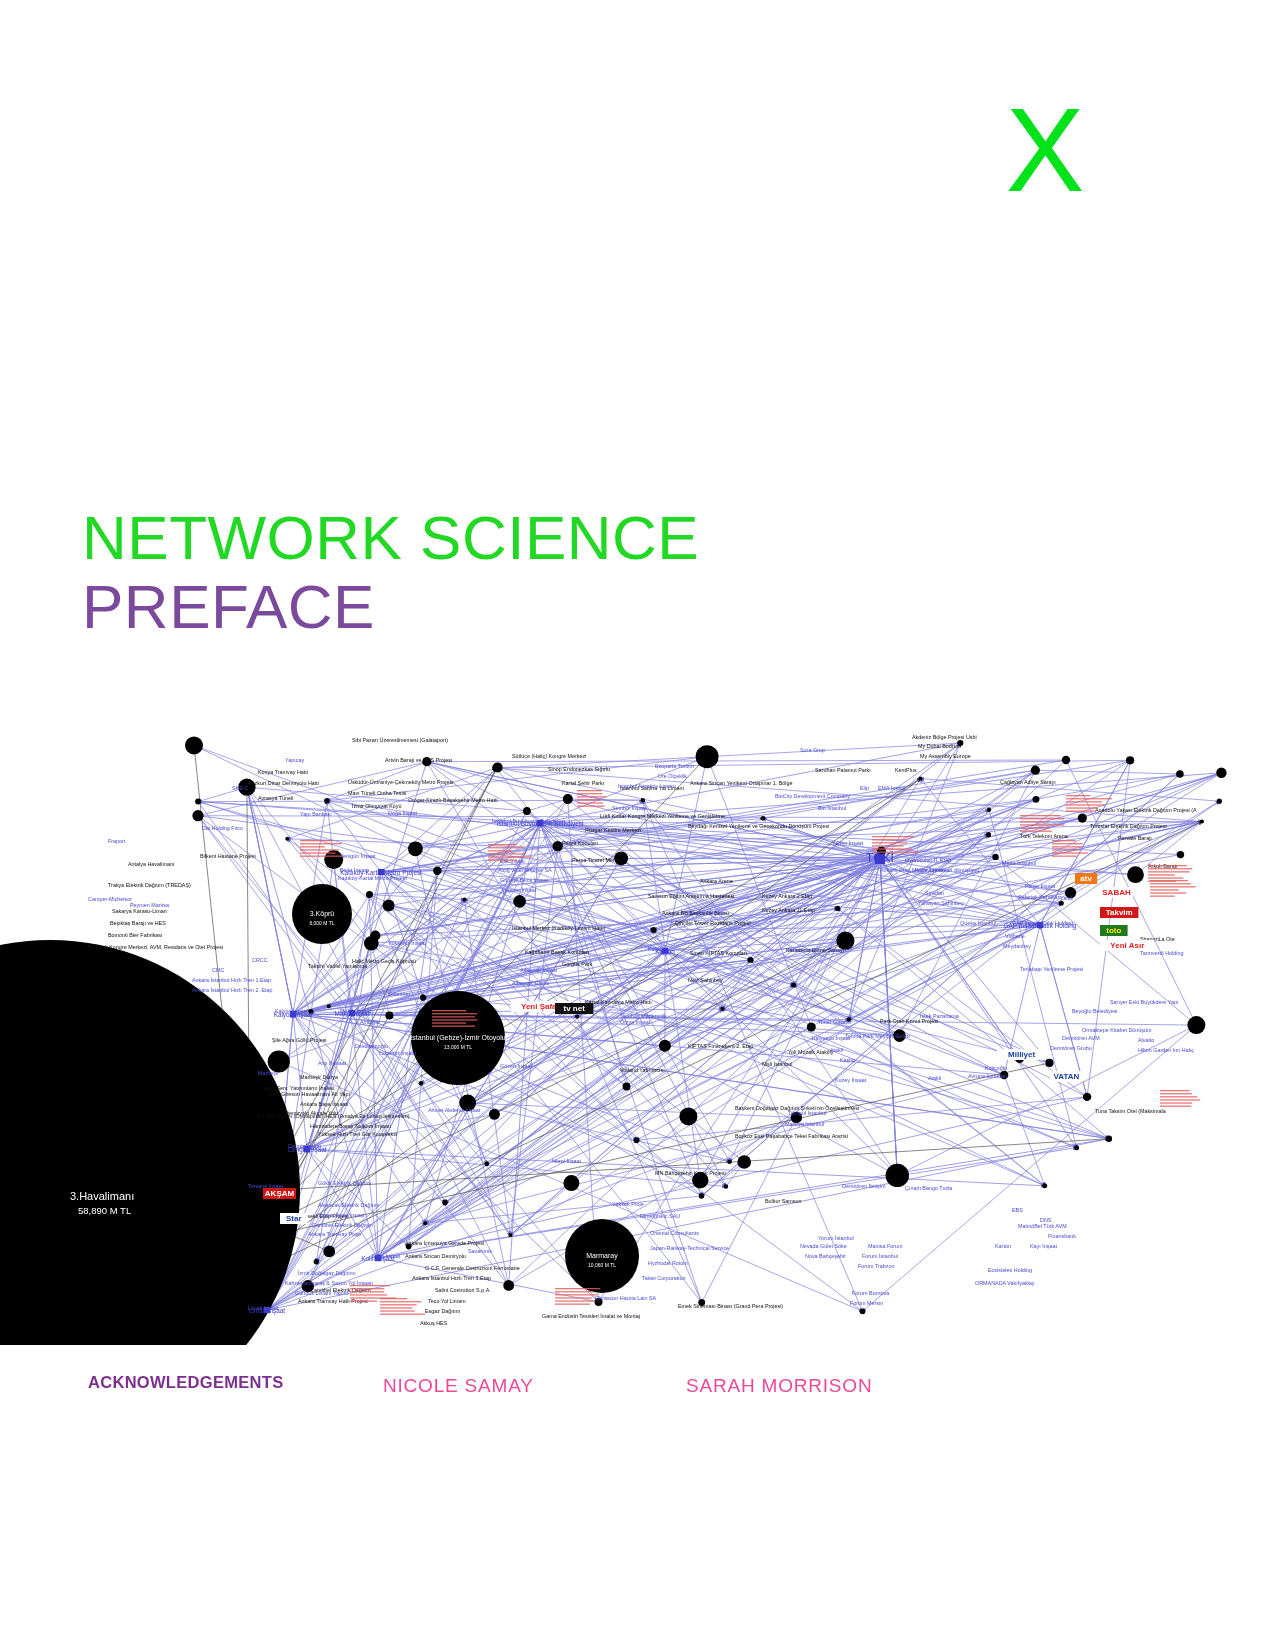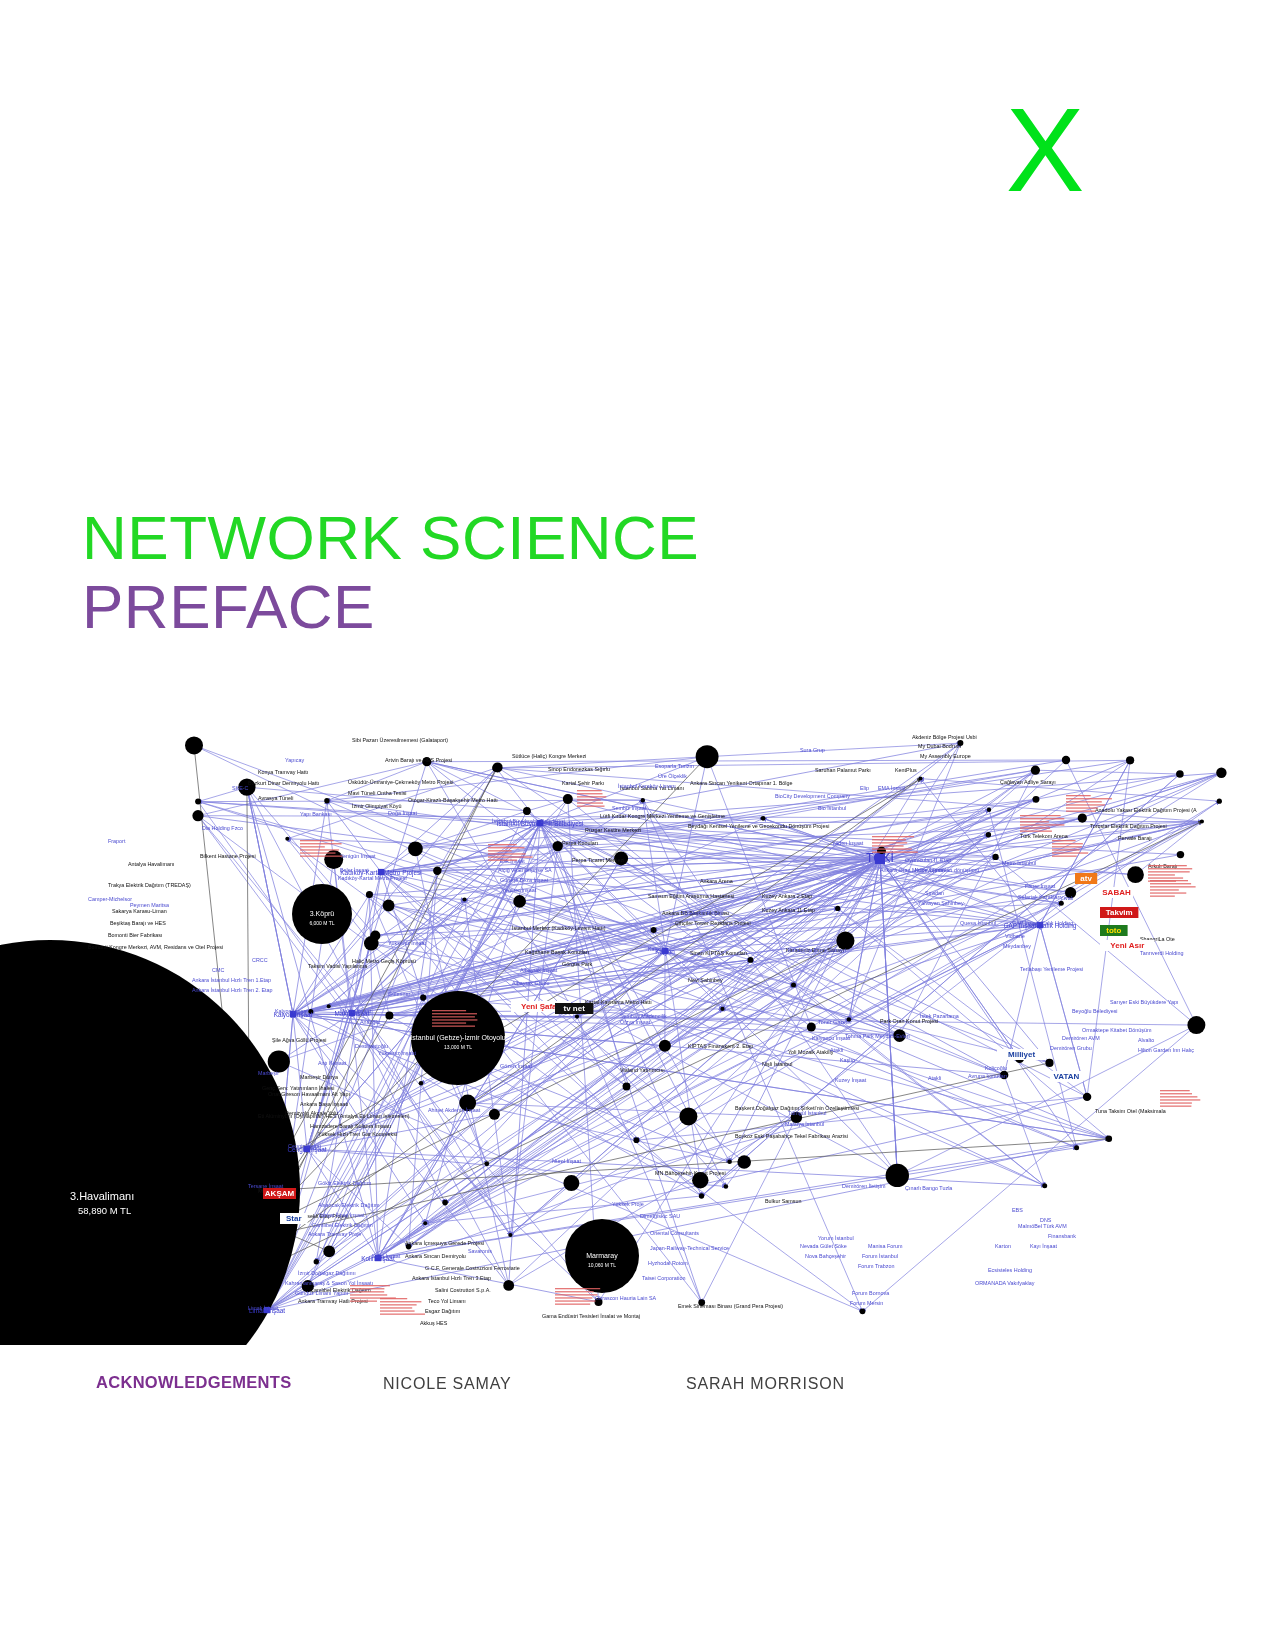--- a/index.html
+++ b/index.html
@@ -82,33 +82,33 @@
   
   #credits {
     position: absolute;
     left: 80px;
     top: 1373px;
     width: 1000px;
     height: 30px;
   }
   .credit-heading {
     position: absolute;
-    left: 16px;
+    left: 8px;
     top: 0px;
     color: #7c2f8f;
     font-size: 16.5px;
     font-weight: bold;
     letter-spacing: 0.3px;
     white-space: nowrap;
   }
   .credit-name {
     position: absolute;
     top: 2px;
-    color: #404040;
-    font-size: 16px;
+    color: #ec4899;
+    font-size: 19px;
     font-weight: 400;
     letter-spacing: 0.8px;
     white-space: nowrap;
   }
   #credit-name-1 { left: 303px; }
   #credit-name-2 { left: 567px; margin-left: 39px; }
 </style>
 </head>
 <body>
 

